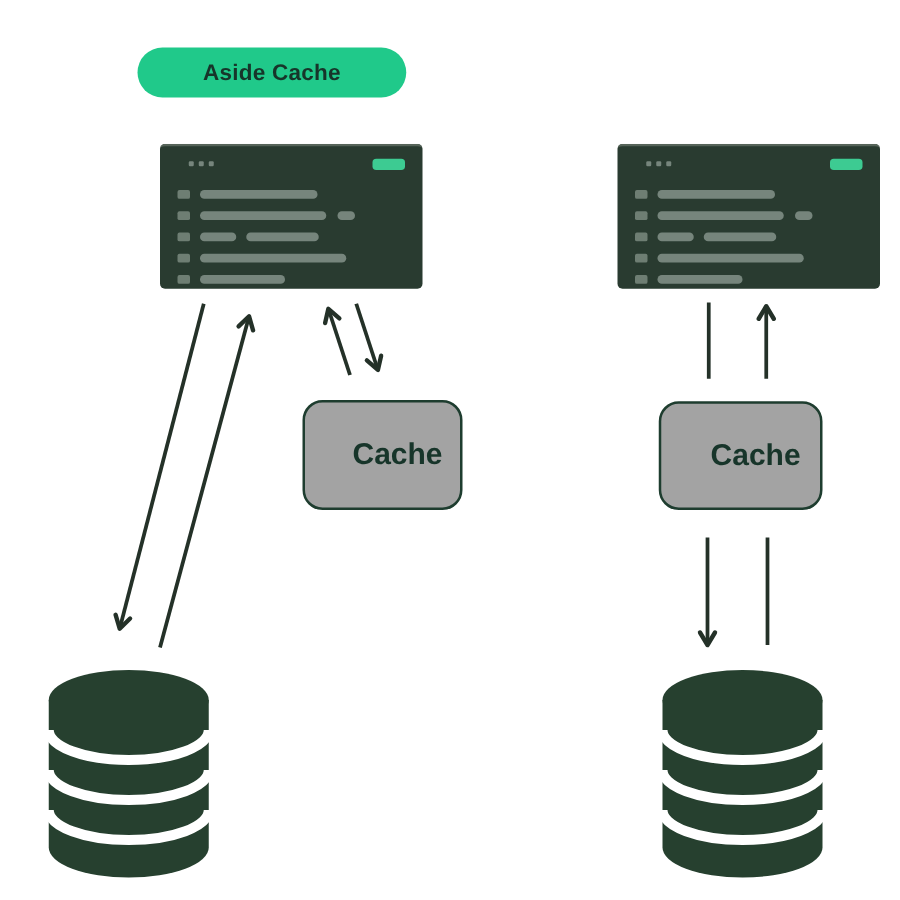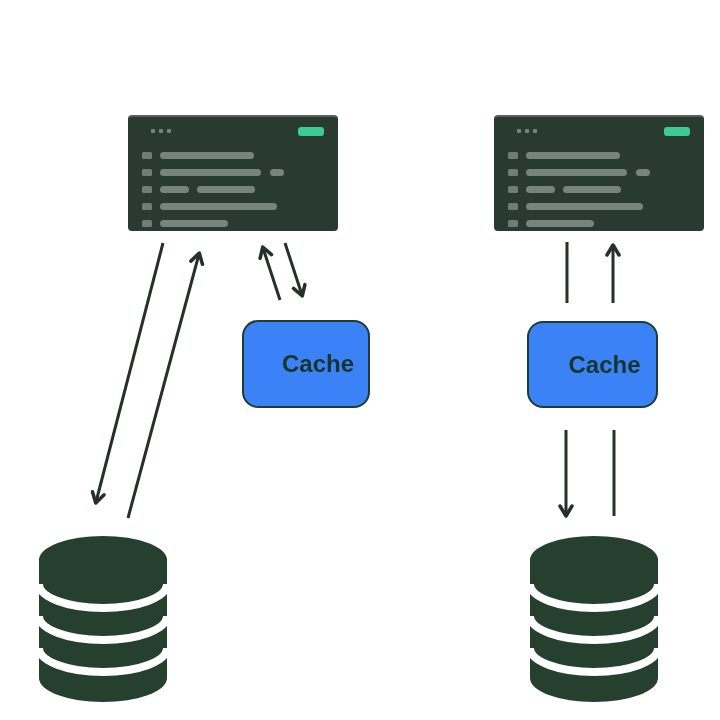--- a/index.html
+++ b/index.html
@@ -25,37 +25,40 @@
   .win-top{display:flex;align-items:center;justify-content:space-between;height:10px;}
   .dots{display:flex;gap:4px;margin-left:9px;}
   .dot{width:4px;height:4px;border-radius:1px;background:#76857C;}
   .win-btn{width:26px;height:9px;border-radius:3px;background:#3DCB92;}
   .rows{margin-top:16px;}
   .row{display:flex;align-items:center;height:7px;margin-bottom:10px;}
   .sq{width:10px;height:7px;border-radius:1.5px;background:#6E7E73;margin-right:8px;flex:none;}
   .bar{height:7px;border-radius:3.5px;background:#76857C;flex:none;}
   
   .cache-box{
-    position:absolute;border-radius:16px;background:#3b82f6;border:2.5px solid #1E3D2F;
+    position:absolute;border-radius:16px;background:#a3a3a3;border:2.5px solid #1E3D2F;
     display:flex;align-items:center;justify-content:center;box-sizing:border-box;
     color:#17352A;font-size:24px;font-weight:700;padding-left:24px;
   }
   .cache-box.left{left:242px;top:320px;width:128px;height:88px;}
   .cache-box.right{left:527px;top:321px;width:131px;height:87px;}
   
   .db{position:absolute;width:130px;height:170px;}
   .db.left{left:38px;top:534px;}
   .db.right{left:529px;top:534px;}
   .arrows{position:absolute;left:0;top:0;pointer-events:none;}
 </style>
 </head>
 <body>
 
 <div class="canvas">
 
+  <div class="pill left">
+    <span>Aside Cache</span>
+  </div>
 
   <div class="window left">
     <div class="win-top">
       <div class="dots">
         <span class="dot"></span>
         <span class="dot"></span>
         <span class="dot"></span>
       </div>
       <div class="win-btn"></div>
     </div>

